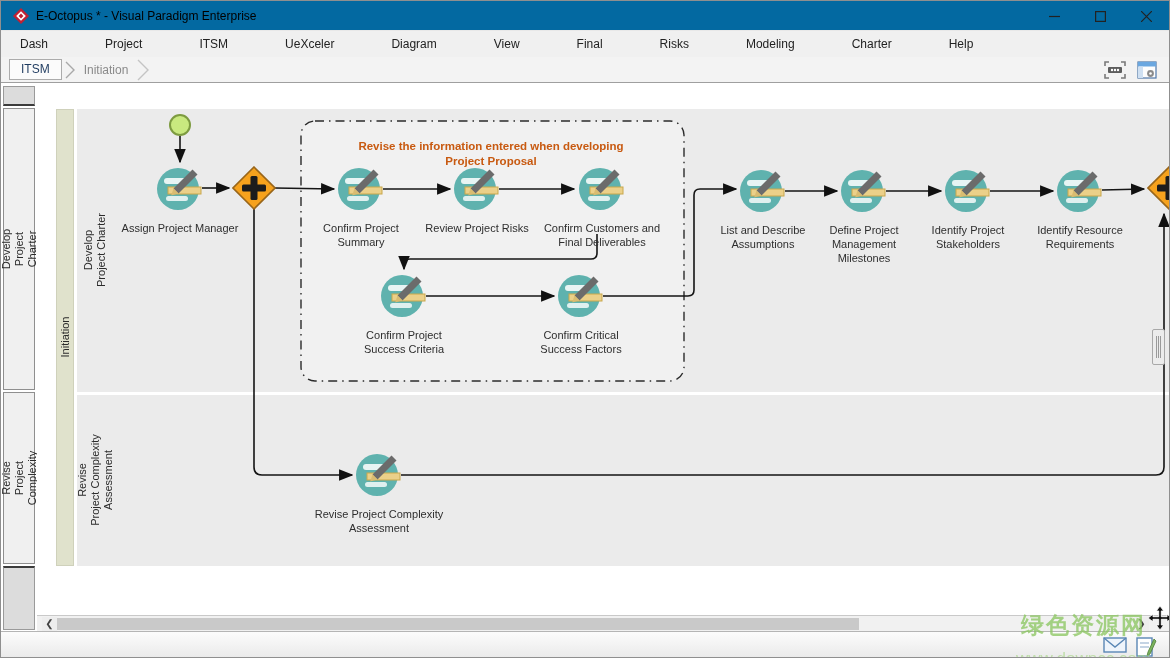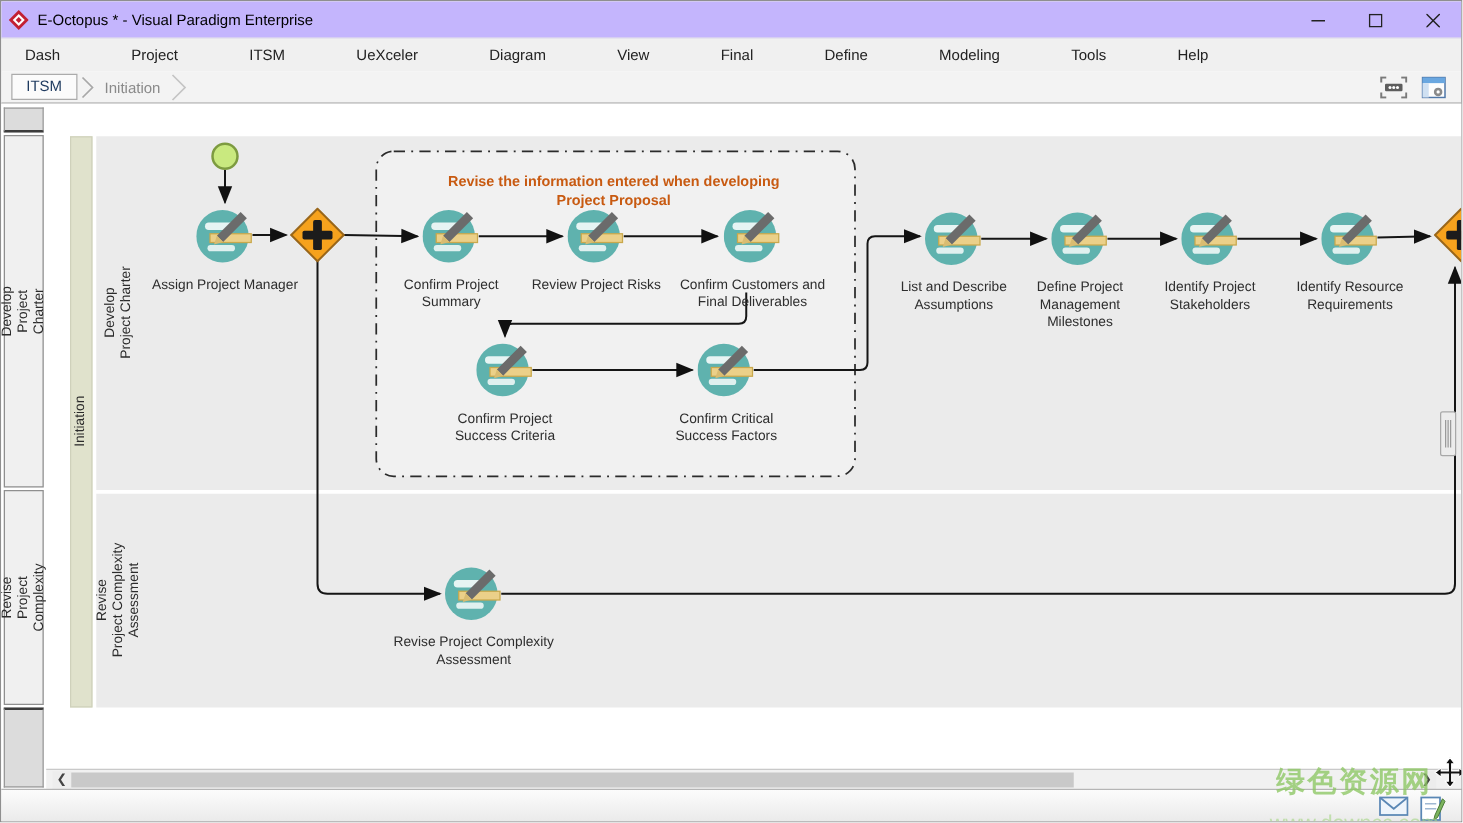--- a/index.html
+++ b/index.html
@@ -9,21 +9,21 @@
     font-size: 12px; color:#1a1a1a; overflow:hidden;
   }
   #app {
     position:relative; width:1170px; height:658px;
     background:#fff; border:1px solid #8f8f8f; overflow:hidden;
   }
 
   
   .titlebar {
     position:absolute; left:0; top:0; width:100%; height:30px;
-    background:#c4b5fd; display:flex; align-items:center; padding-left:6px;
+    background:#0369a1; display:flex; align-items:center; padding-left:12px;
     border-bottom:1px solid #e8e8e8;
   }
   .titlebar .app-logo { width:16px; height:16px; margin-right:7px; flex:0 0 auto; }
   .titlebar .title-text { font-size:12px; color:#000; }
   .win-controls { position:absolute; right:0; top:0; height:30px; display:flex; }
   .win-btn { width:46px; height:30px; display:flex; align-items:center; justify-content:center; }
 
   
   .menubar {
     position:absolute; left:0; top:30px; width:100%; height:26px;
@@ -178,23 +178,23 @@
   </div>
 
   <div class="menubar">
     <span class="menu-item">Dash</span>
     <span class="menu-item">Project</span>
     <span class="menu-item">ITSM</span>
     <span class="menu-item">UeXceler</span>
     <span class="menu-item">Diagram</span>
     <span class="menu-item">View</span>
     <span class="menu-item">Final</span>
-    <span class="menu-item">Define</span>
+    <span class="menu-item">Risks</span>
     <span class="menu-item">Modeling</span>
-    <span class="menu-item">Tools</span>
+    <span class="menu-item">Charter</span>
     <span class="menu-item">Help</span>
   </div>
 
   <div class="crumbbar">
     <span class="crumb-box">ITSM</span>
     <svg class="crumb-sep" width="12" height="20" viewBox="0 0 12 20">
       <path d="M2,2 L10,10 L2,18" fill="none" stroke="#a8a8a8" stroke-width="1.4"></path>
       </svg>
     <span class="crumb-text">Initiation</span>
     <svg class="crumb-sep" width="14" height="22" viewBox="0 0 14 22">

